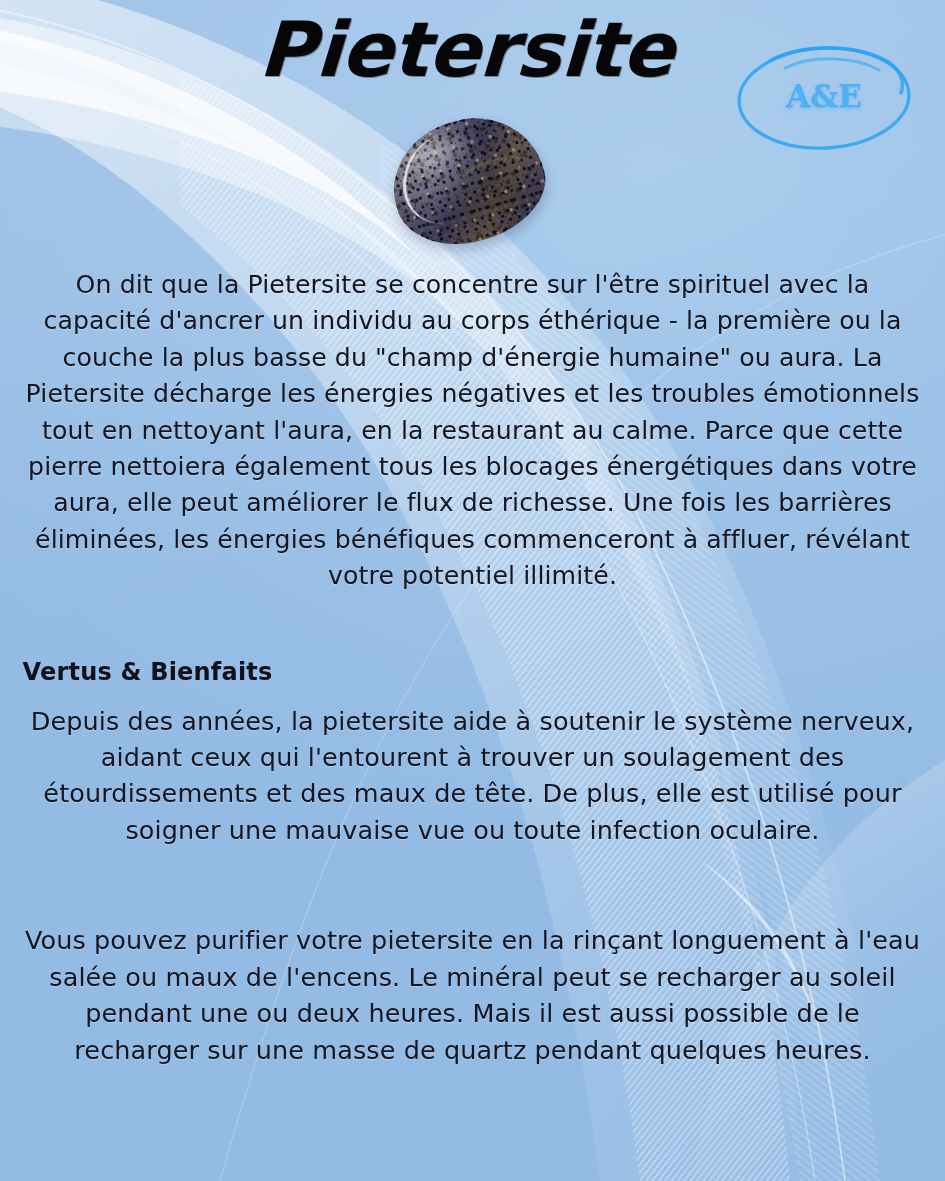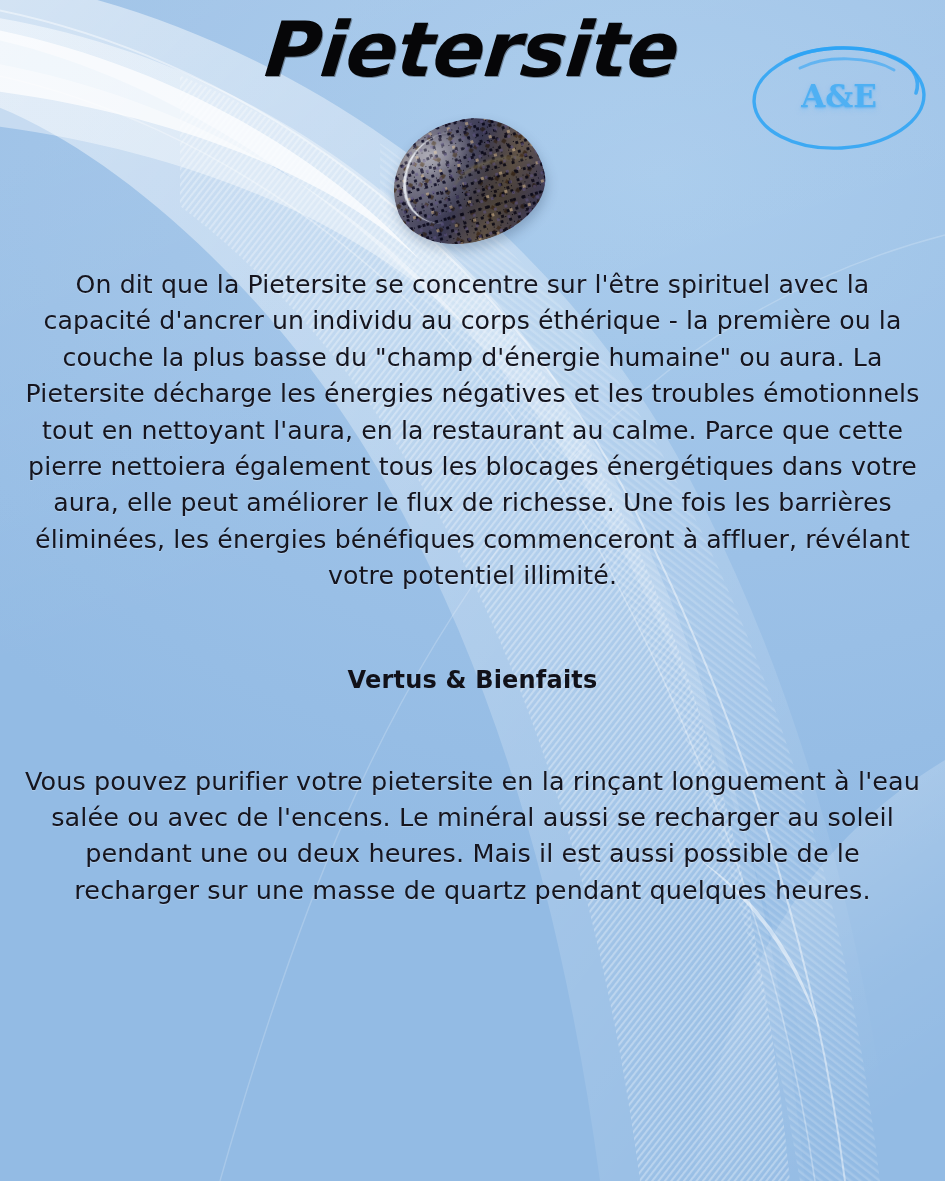--- a/index.html
+++ b/index.html
@@ -55,21 +55,21 @@
     font-weight: 700;
     color: #060608;
     letter-spacing: -0.5px;
     line-height: 1.0;
     transform: skewX(-6deg);
     text-shadow: 1px 1px 0 rgba(0,0,0,0.35);
   }
 
   .logo {
     position: absolute;
-    left: 748px;
+    left: 733px;
     top: 38px;
     width: 182px;
     height: 118px;
   }
   .logo svg { display:block; width:182px; height:118px; }
   .logo-text {
     position: absolute;
     left: 0; top: 40px;
     width: 182px;
     text-align: center;
@@ -173,22 +173,22 @@
     font-size: 25.5px;
     line-height: 36.4px;
     color: #15151f;
     letter-spacing: 0.1px;
     text-shadow: 0 1px 1px rgba(255,255,255,0.28);
   }
   .para.p1 { font-size: 25.2px; }
   .section { margin-top: 0; }
   .heading {
     width: 900px;
-    margin: 8px auto;
-    text-align: center;
+    margin: 0 auto;
+    text-align: left;
     font-family: "DejaVu Sans", sans-serif;
     font-size: 24px;
     font-weight: 700;
     color: #111119;
     line-height: 32px;
     letter-spacing: 0.2px;
   }
   .gap-lg { height: 46px; }
   .gap-md { height: 44px; }
 </style>
@@ -280,22 +280,23 @@
   </div>
 
   <div class="content">
 
     <div class="para p1">On dit que la Pietersite se concentre sur l'être spirituel avec la capacité d'ancrer un individu au corps éthérique - la première ou la couche la plus basse du "champ d'énergie humaine" ou aura. La Pietersite décharge les énergies négatives et les troubles émotionnels tout en nettoyant l'aura, en la restaurant au calme. Parce que cette pierre nettoiera également tous les blocages énergétiques dans votre aura, elle peut améliorer le flux de richesse. Une fois les barrières éliminées, les énergies bénéfiques commenceront à affluer, révélant votre potentiel illimité.</div>
 
     <div class="gap-lg"></div>
 
     <div class="section">
       <div class="heading">Vertus &amp; Bienfaits</div>
+      <div class="para">Depuis des années, la pietersite aide à soutenir le système nerveux, aidant ceux qui l'entourent à trouver un soulagement des étourdissements et des maux de tête. De plus, elle est utilisé pour soigner une mauvaise vue ou toute infection oculaire.</div>
     </div>
 
     <div class="gap-md"></div>
 
     <div class="section">
-      <div class="para">Vous pouvez purifier votre pietersite en la rinçant longuement à l'eau salée ou avec de l'encens. Le minéral aussi se recharger au soleil pendant une ou deux heures. Mais il est aussi possible de le recharger sur une masse de quartz pendant quelques heures.</div>
+      <div class="para">Vous pouvez purifier votre pietersite en la rinçant longuement à l'eau salée ou maux de l'encens. Le minéral peut se recharger au soleil pendant une ou deux heures. Mais il est aussi possible de le recharger sur une masse de quartz pendant quelques heures.</div>
     </div>
 
   </div>
 </div>
 
 </body></html>

